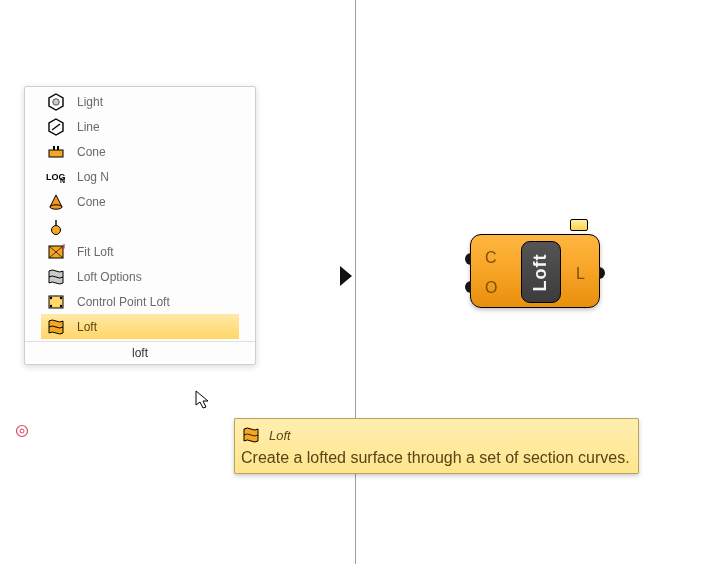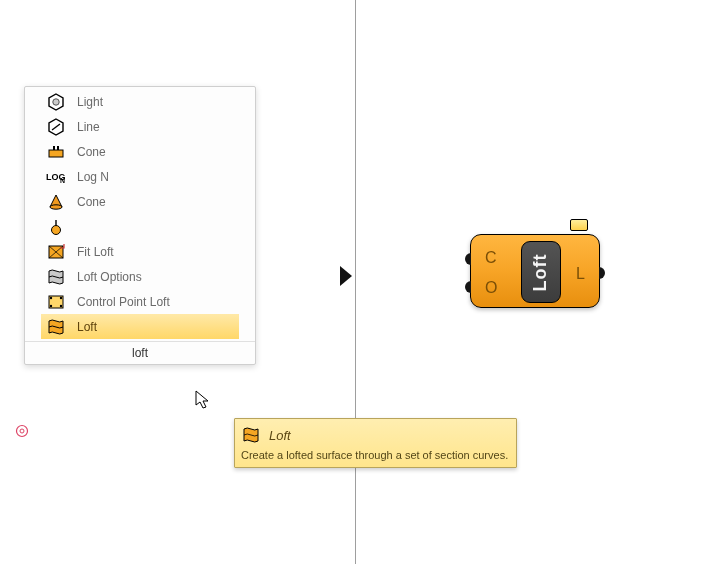--- a/index.html
+++ b/index.html
@@ -16,21 +16,21 @@
   .searchbar{border-top:1px solid #e0e0e0;height:22px;display:flex;align-items:center;justify-content:center}
   .searchbar input{border:none;outline:none;width:100%;text-align:center;font-size:12px;color:#333;background:transparent}
   
   .cursor{position:absolute;left:195px;top:390px;width:16px;height:20px;pointer-events:none}
   
   .target{position:absolute;left:15px;top:424px;width:14px;height:14px}
   
   .tooltip{position:absolute;left:234px;top:418px;background:linear-gradient(#ffeeb0,#ffe58c);border:1px solid #b8a45c;border-radius:1px;box-shadow:0 2px 4px rgba(0,0,0,.2);padding:6px 8px 6px 6px}
   .tooltip .tt-head{display:flex;align-items:center;gap:8px;margin-bottom:4px}
   .tooltip .tt-head .ttl{font-style:italic;color:#5a4713;font-size:13px}
-  .tooltip .tt-body{color:#524618;font-size:11px;white-space:nowrap}
+  .tooltip .tt-body{color:#524618;font-size:16px;white-space:nowrap}
   .tt-icon{width:20px;height:20px;display:flex;align-items:center;justify-content:center}
   
   .gh-tag{position:absolute;left:570px;top:219px;width:16px;height:10px;background:linear-gradient(#ffef9c,#ffd24d);border:1px solid #000;border-radius:2px}
   .gh{position:absolute;left:470px;top:234px;width:128px;height:72px;border:1.5px solid #000;border-radius:11px;background:linear-gradient(#ffb640 0%,#f7a426 50%,#e88f0e 100%);box-shadow:0 2px 4px rgba(0,0,0,.25);}
   .gh .inner{position:absolute;left:0;top:0;right:0;bottom:0;display:flex;align-items:center;}
   .gh .pill{position:absolute;left:50px;top:6px;width:38px;height:60px;background:linear-gradient(#545454,#3c3c3c);border:1px solid #000;border-radius:9px;display:flex;align-items:center;justify-content:center}
   .gh .pill span{transform:rotate(-90deg);color:#f5f5f5;font-weight:700;font-size:18px;letter-spacing:1px}
   .gh .plabel{position:absolute;font-size:16px;color:#7a4f07;font-weight:400}
   .gh .pC{left:14px;top:14px}
   .gh .pO{left:14px;top:44px}

